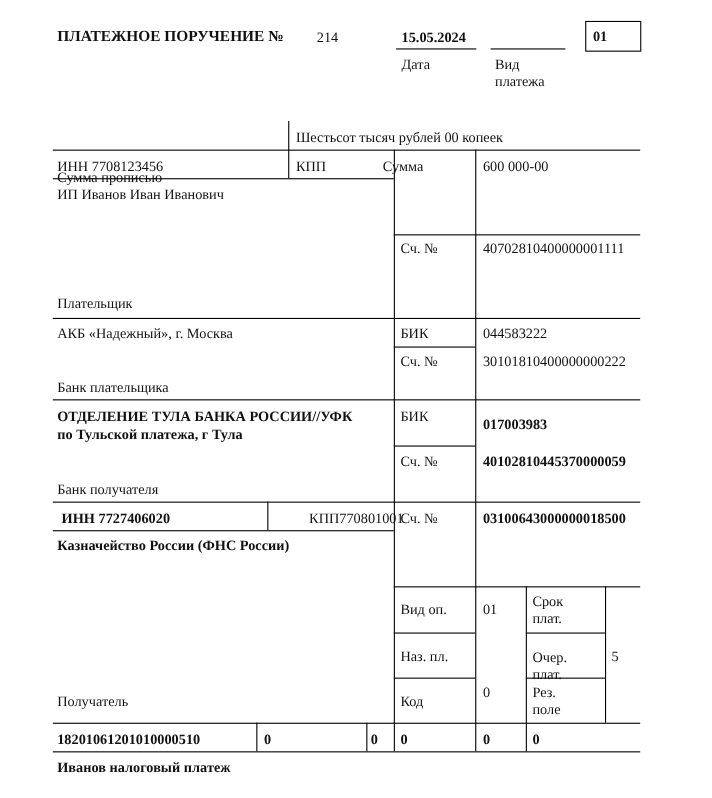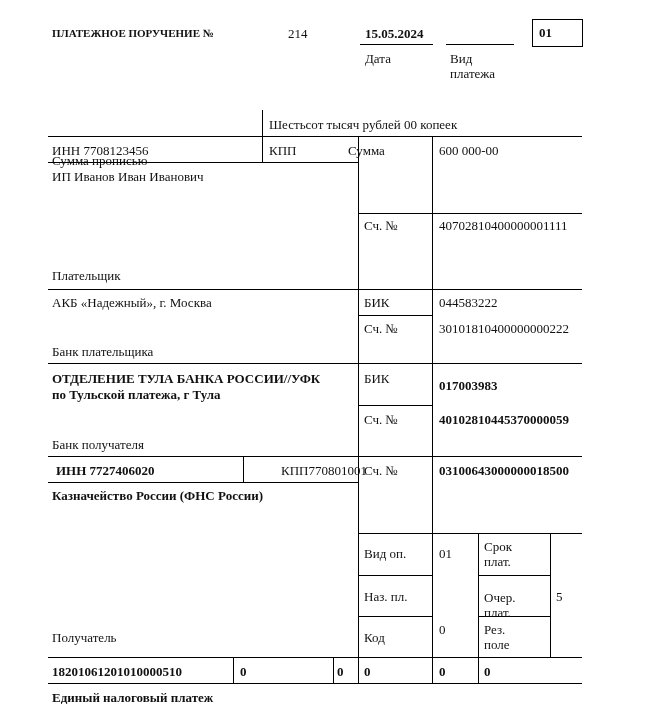--- a/index.html
+++ b/index.html
@@ -3,21 +3,21 @@
 <meta charset="utf-8">
 <style>
   html, body { margin:0; padding:0; background:#ffffff; }
   body { width:647px; height:725px; position:relative; overflow:hidden;
          font-family:"Liberation Serif", serif; font-size:13px; color:#111; }
   .t { position:absolute; white-space:nowrap; line-height:15px; }
   .b { font-weight:bold; }
   .hl { position:absolute; height:0; border-top:1px solid #000; }
   .vl { position:absolute; width:0; border-left:1px solid #000; }
   .box { position:absolute; border:1px solid #000; }
-  .title { font-size:11px; }
+  .title { font-size:14px; }
 </style>
 </head>
 <body>
 
 <div class="t b title" style="left:52px;top:26px;">ПЛАТЕЖНОЕ ПОРУЧЕНИЕ №</div>
 <div class="t" style="left:288px;top:26px;">214</div>
 <div class="t" style="left:365px;top:26px;font-weight:bold;">15.05.2024</div>
 <div class="hl" style="left:360px;top:44px;width:73px;"></div>
 <div class="t" style="left:365px;top:51px;">Дата</div>
 <div class="t" style="left:450px;top:26px;"></div>
@@ -109,13 +109,13 @@
 <div class="vl" style="left:233px;top:657px;height:26px;"></div>
 <div class="vl" style="left:333px;top:657px;height:26px;"></div>
 <div class="t b" style="left:52px;top:664px;">18201061201010000510</div>
 <div class="t b" style="left:240px;top:664px;">0</div>
 <div class="t b" style="left:337px;top:664px;">0</div>
 <div class="t b" style="left:364px;top:664px;">0</div>
 <div class="t b" style="left:439px;top:664px;">0</div>
 <div class="t b" style="left:484px;top:664px;">0</div>
 <div class="hl" style="left:48px;top:683px;width:534px;"></div>
 
-<div class="t b" style="left:52px;top:690px;">Единый налоговый платеж</div>
+<div class="t b" style="left:52px;top:690px;">Иванов налоговый платеж</div>
 
 </body></html>

